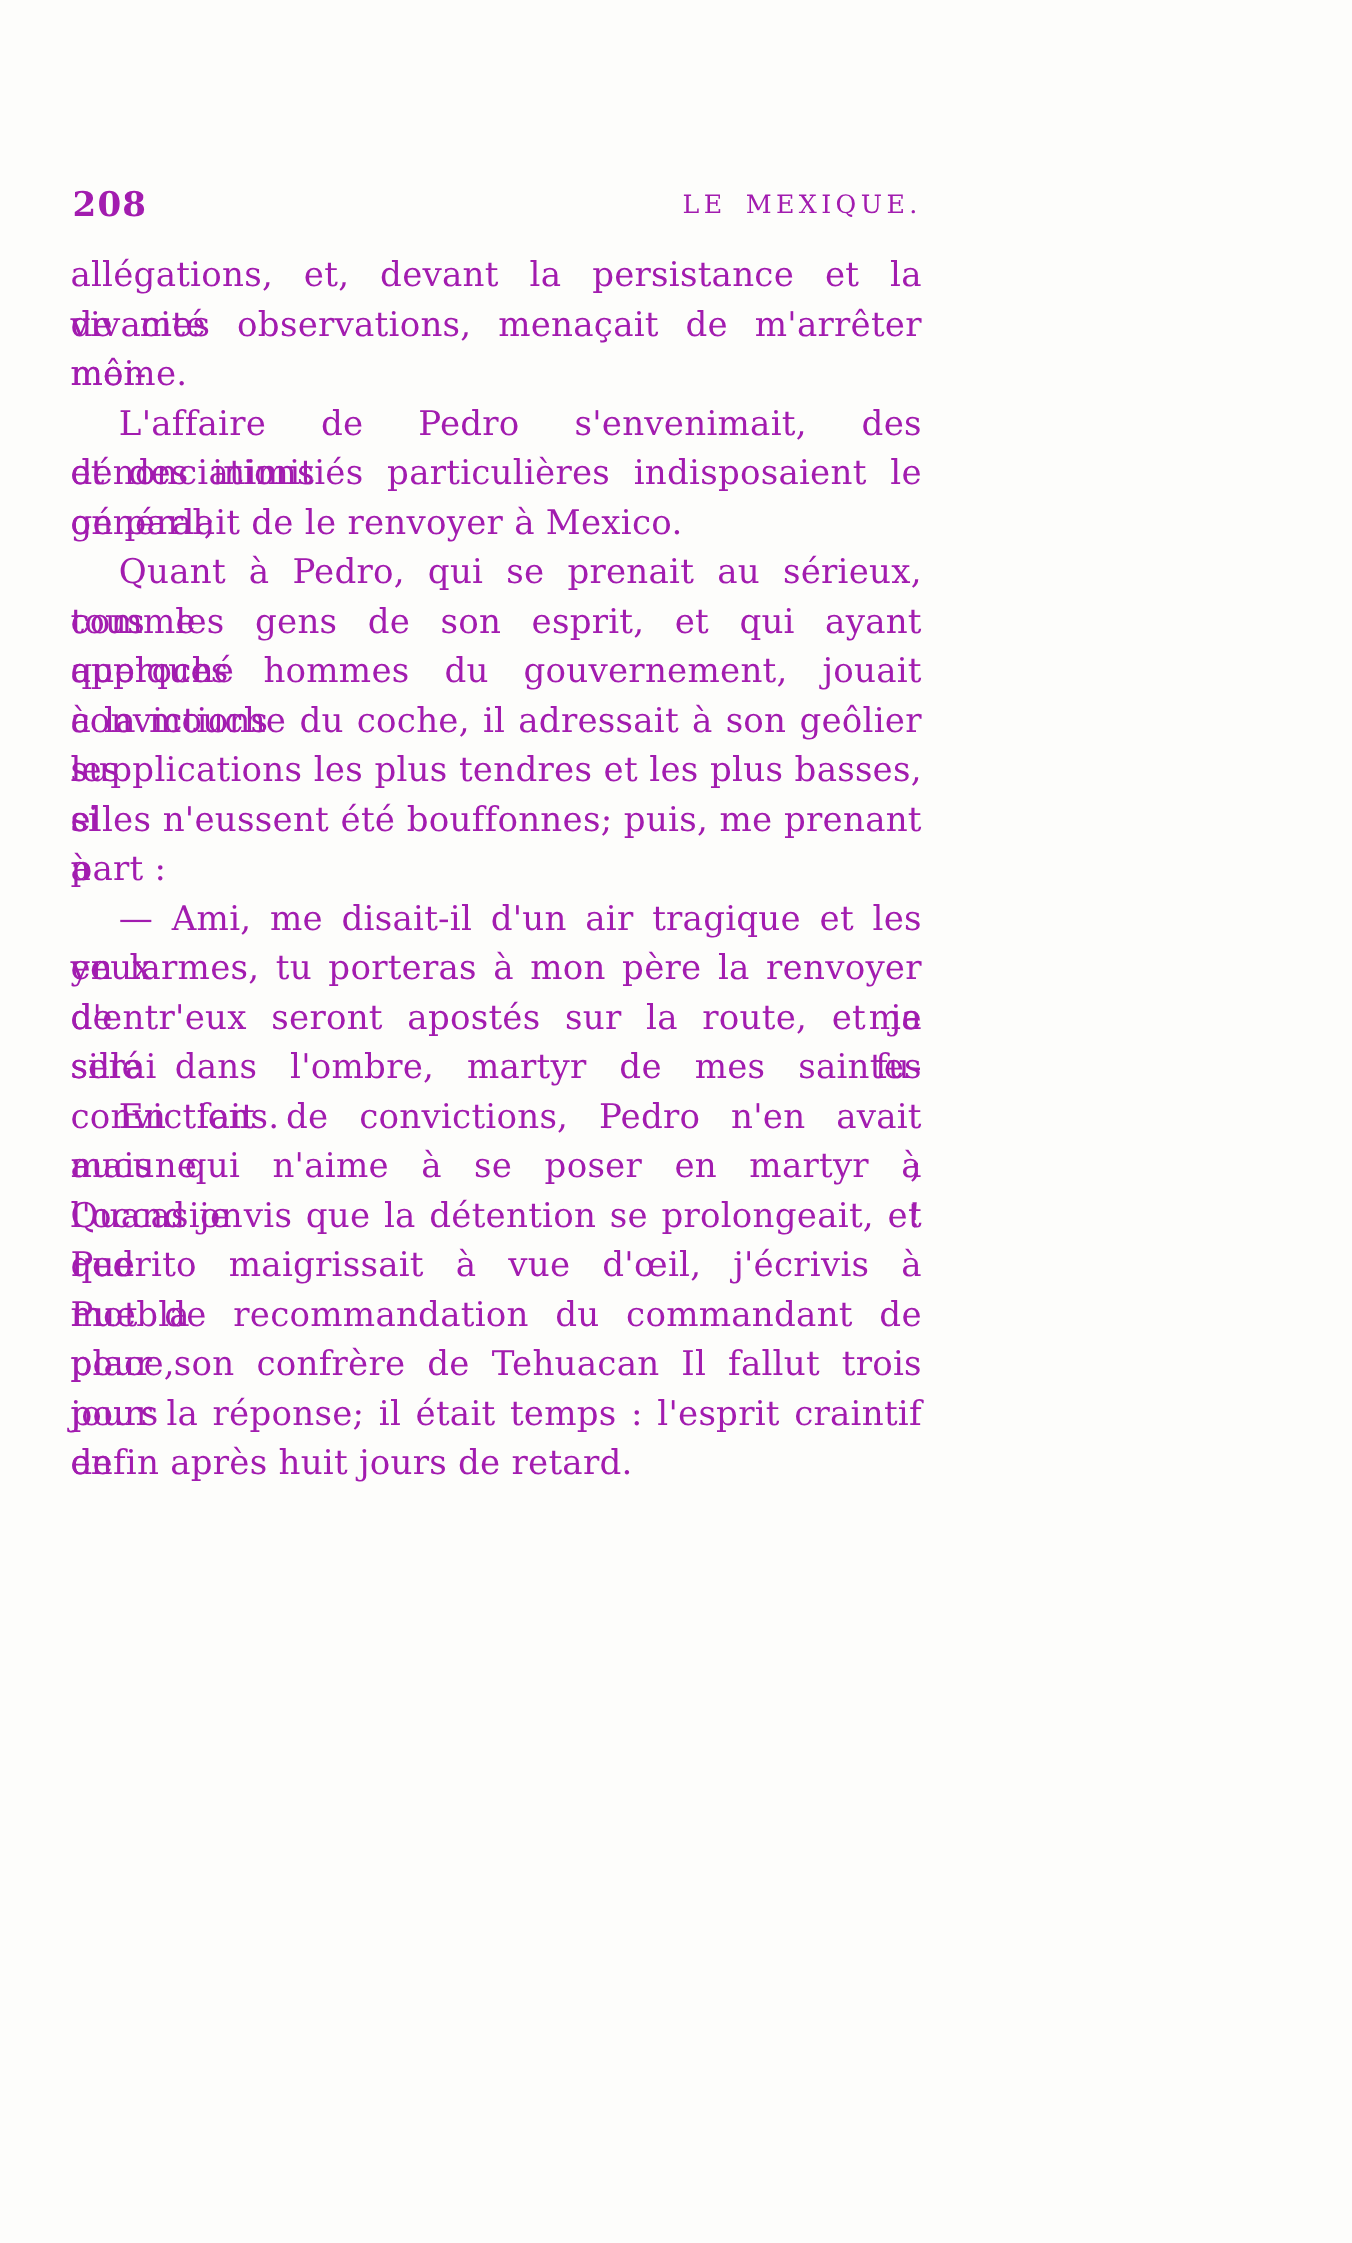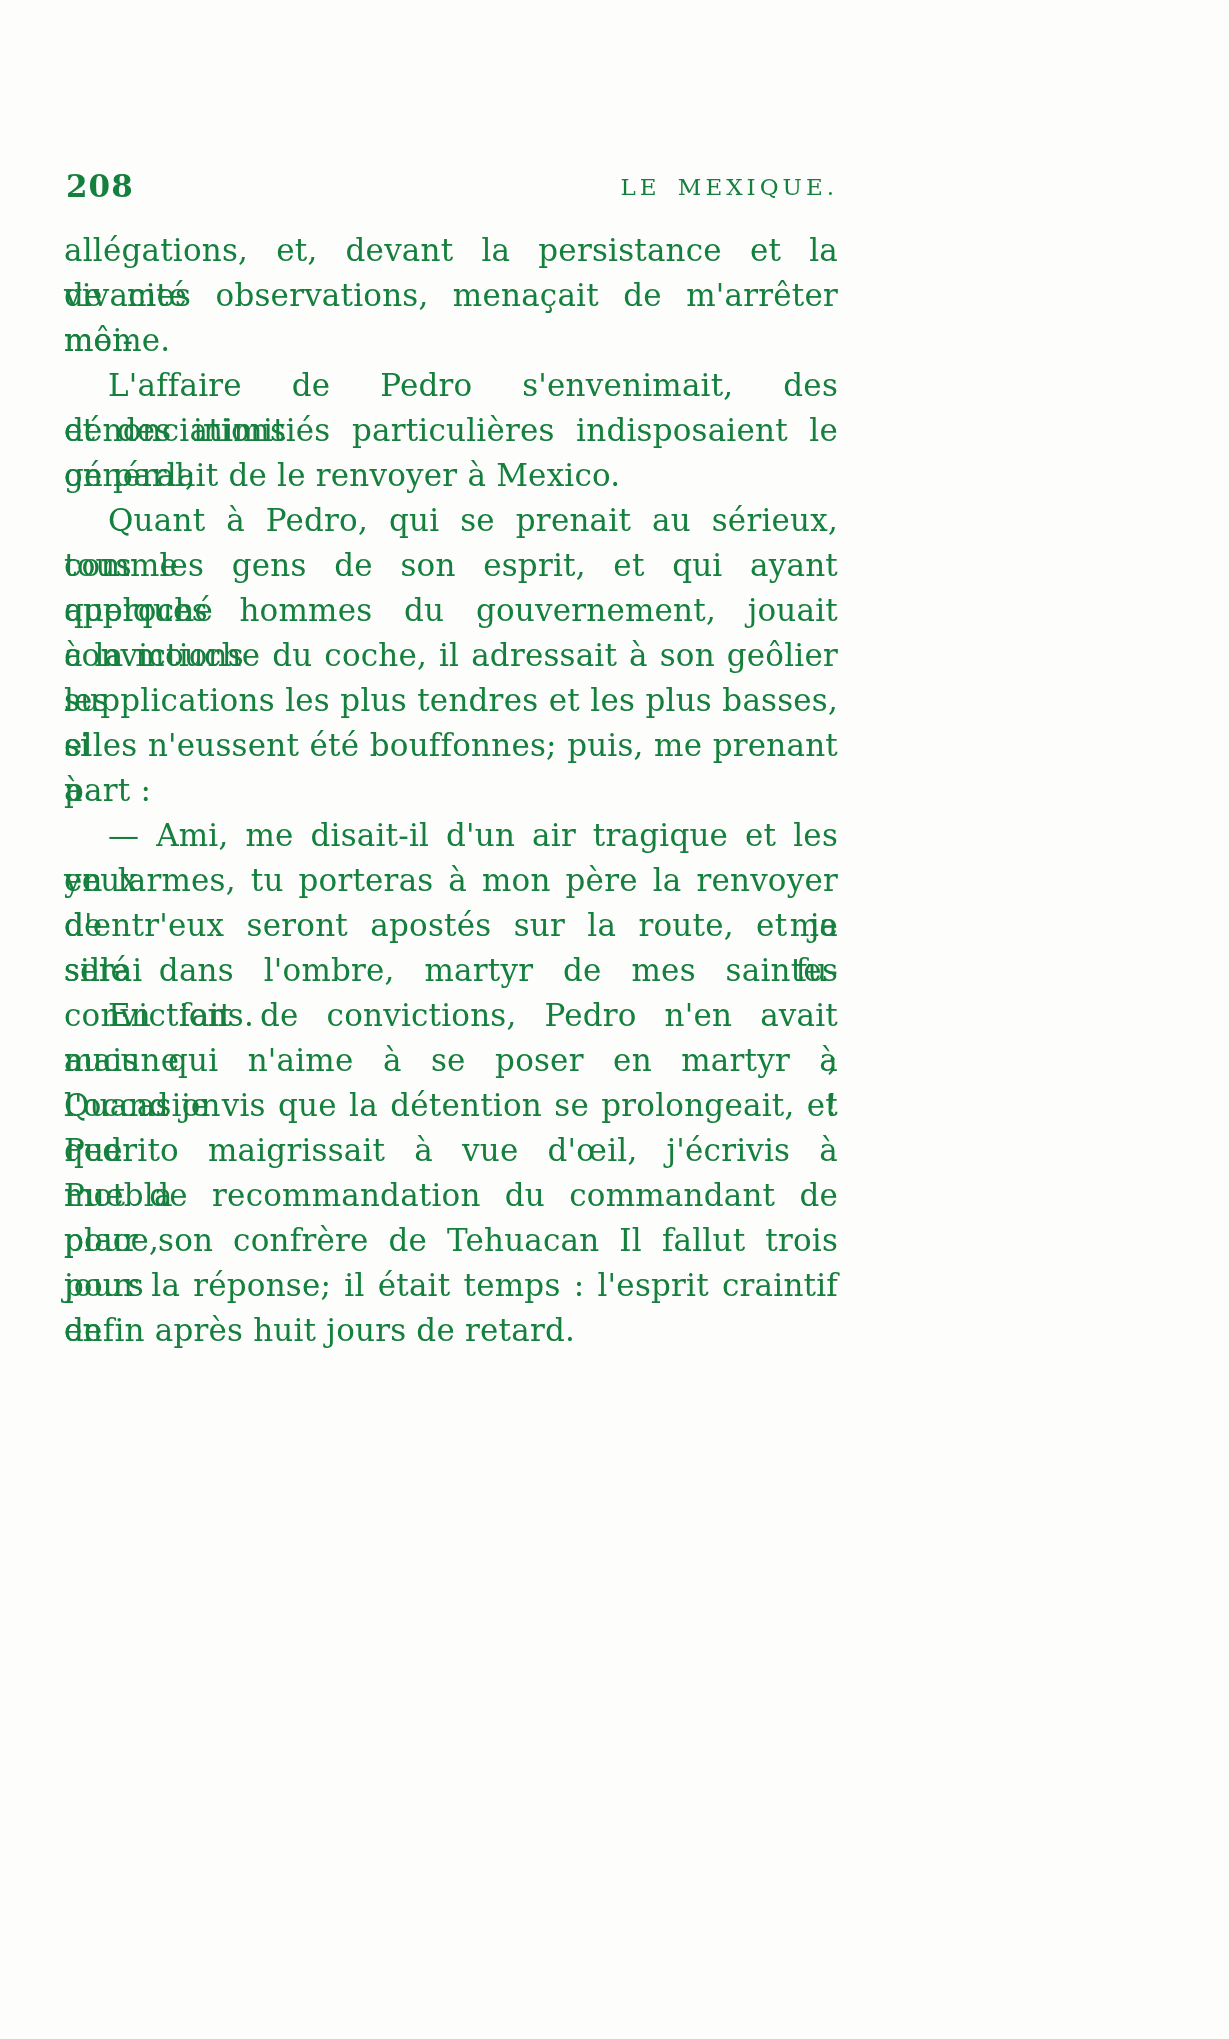--- a/index.html
+++ b/index.html
@@ -5,21 +5,21 @@
   html, body {
     margin: 0;
     padding: 0;
     background: #e8e8e6;
   }
   .page {
     position: relative;
     width: 1229px;
     height: 2039px;
     background: #fdfdfb;
-    color: #15803d;
+    color: #a21caf;
     font-family: "DejaVu Serif", "Liberation Serif", serif;
     overflow: hidden;
   }
   .text-area {
     position: absolute;
     left: 64px;
     top: 168px;
     width: 774px;
   }
   .header-row {

